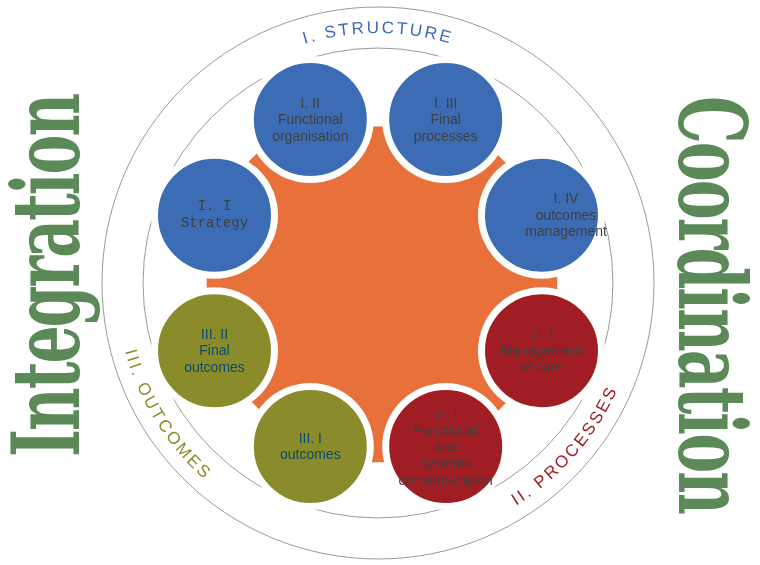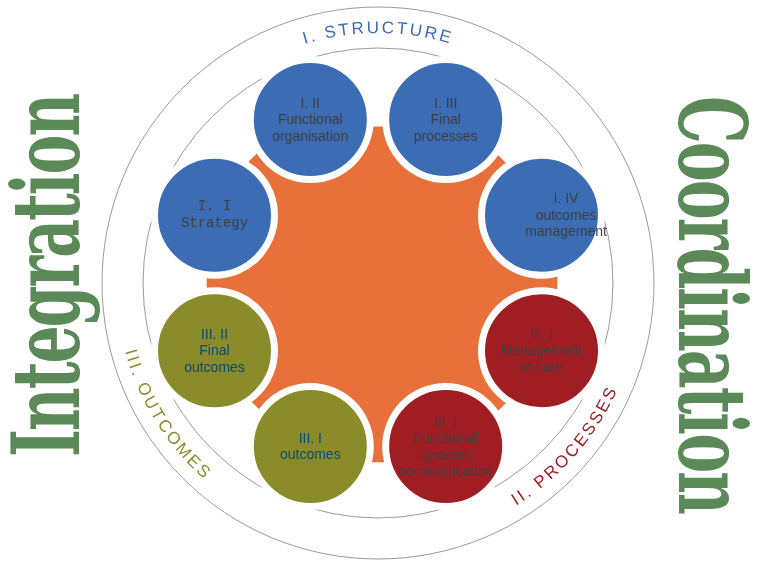--- a/index.html
+++ b/index.html
@@ -101,20 +101,21 @@
     <span>management</span>
   </div>
   <div class="node-label" style="left:541.5px;top:350.7px;">
     <span>III. I</span>
     <span>Management</span>
     <span>of care</span>
   </div>
   <div class="node-label" style="left:445.7px;top:446.5px;">
     <span>III. I</span>
     <span>Functional</span>
+    <span>and</span>
     <span>systems</span>
     <span>communication</span>
   </div>
   <div class="node-label cream" style="left:310.3px;top:446.5px;">
     <span>III. I</span>
     <span>outcomes</span>
   </div>
   <div class="node-label cream" style="left:214.5px;top:350.7px;">
     <span>III. II</span>
     <span>Final</span>

